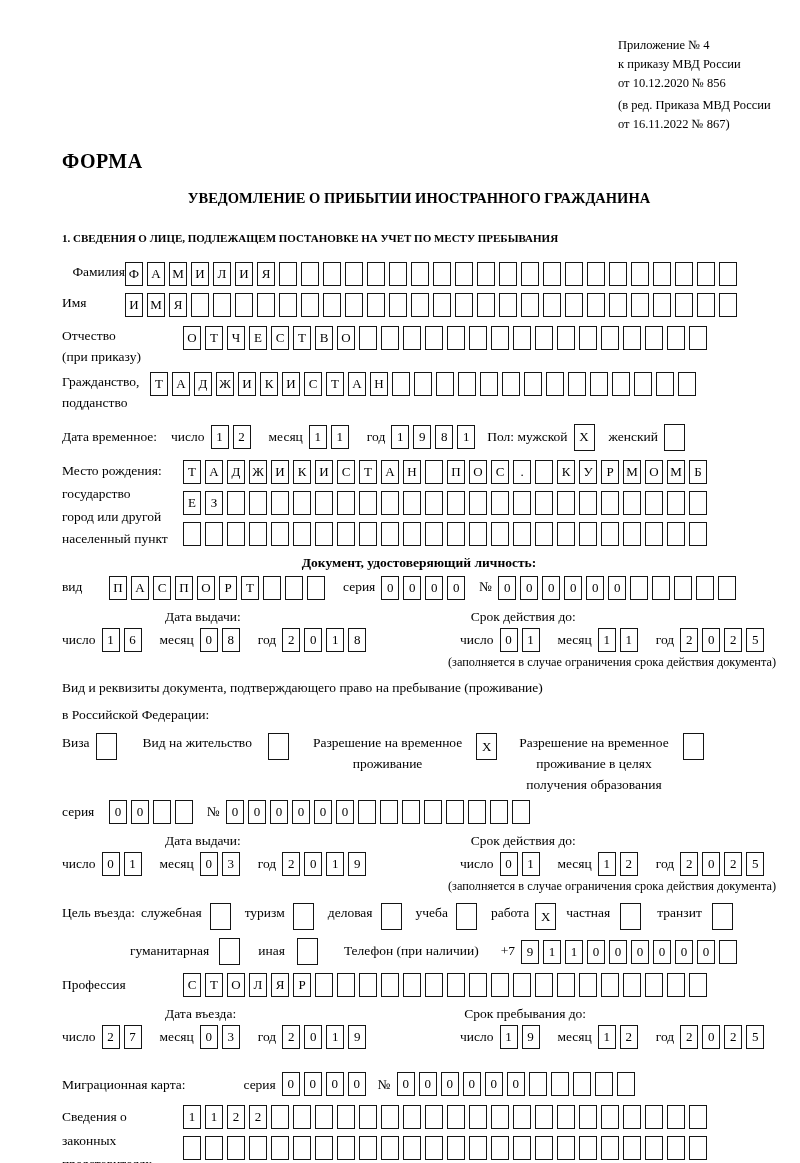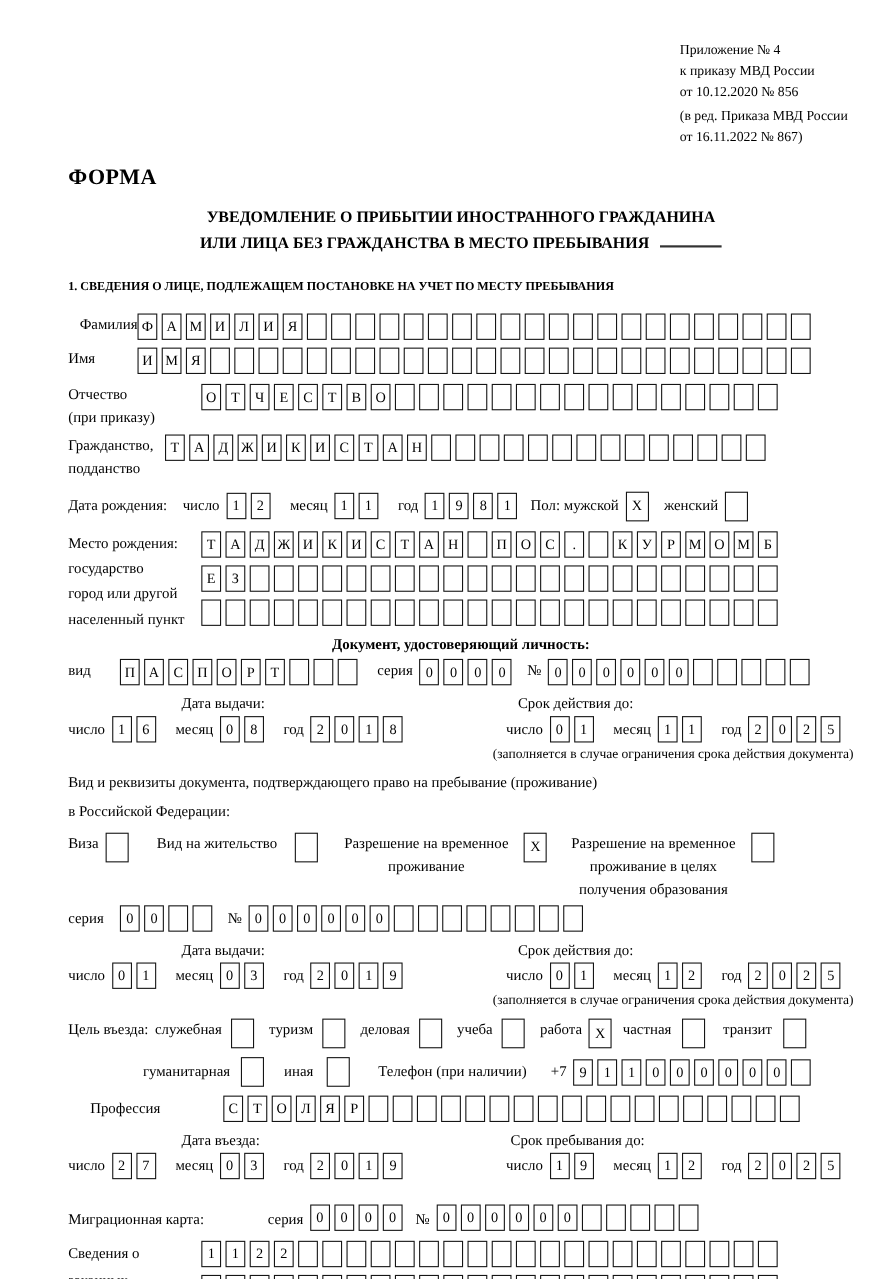--- a/index.html
+++ b/index.html
@@ -43,23 +43,20 @@
     <div>к приказу МВД России</div>
     <div>от 10.12.2020 № 856</div>
     <div class="ed">(в ред. Приказа МВД России</div>
     <div>от 16.11.2022 № 867)</div>
   </div>
 
   <div class="forma">ФОРМА</div>
 
   <div class="title">
     <div>УВЕДОМЛЕНИЕ О ПРИБЫТИИ ИНОСТРАННОГО ГРАЖДАНИНА</div>
-    <div>
-      <span>ИЛИ ЛИЦА БЕЗ ГРАЖДАНСТВА В МЕСТО ПРЕБЫВАНИЯ</span><span class="tl-underline"></span>
-    </div>
   </div>
 
   <div class="sec-head">1. СВЕДЕНИЯ О ЛИЦЕ, ПОДЛЕЖАЩЕМ ПОСТАНОВКЕ НА УЧЕТ ПО МЕСТУ ПРЕБЫВАНИЯ</div>
 
   <div class="frow" style="margin-top:18px;">
     <div class="lbl" style="width:63px;text-align:right;">Фамилия</div>
     <div class="cellrow">
         <span class="cell">Ф</span>
         <span class="cell">А</span>
         <span class="cell">М</span>
@@ -186,21 +183,21 @@
         <span class="cell"></span>
         <span class="cell"></span>
         <span class="cell"></span>
         <span class="cell"></span>
         <span class="cell"></span>
         <span class="cell"></span>
       </div>
   </div>
 
   <div class="frow" style="align-items:center;margin-top:10px;">
-    <span class="inline-lbl" style="margin-right:14px;">Дата рождения:</span>
+    <span class="inline-lbl" style="margin-right:14px;">Дата временное:</span>
     <span class="inline-lbl dlbl">число</span>
     <span class="cellrow dgap">
         <span class="cell">1</span>
         <span class="cell">2</span>
       </span>
     <span class="inline-lbl dlbl">месяц</span>
     <span class="cellrow dgap">
         <span class="cell">1</span>
         <span class="cell">1</span>
       </span>
@@ -548,21 +545,21 @@
         <span class="cell">0</span>
         <span class="cell">0</span>
         <span class="cell">0</span>
         <span class="cell">0</span>
         <span class="cell">0</span>
         <span class="cell"></span>
       </span>
   </div>
 
   <div class="frow" style="align-items:center;margin-top:8px;">
-    <span class="inline-lbl" style="width:121px;margin-left:20px;">Профессия</span>
+    <span class="inline-lbl" style="width:121px;">Профессия</span>
     <span class="cellrow">
         <span class="cell">С</span>
         <span class="cell">Т</span>
         <span class="cell">О</span>
         <span class="cell">Л</span>
         <span class="cell">Я</span>
         <span class="cell">Р</span>
         <span class="cell"></span>
         <span class="cell"></span>
         <span class="cell"></span>

